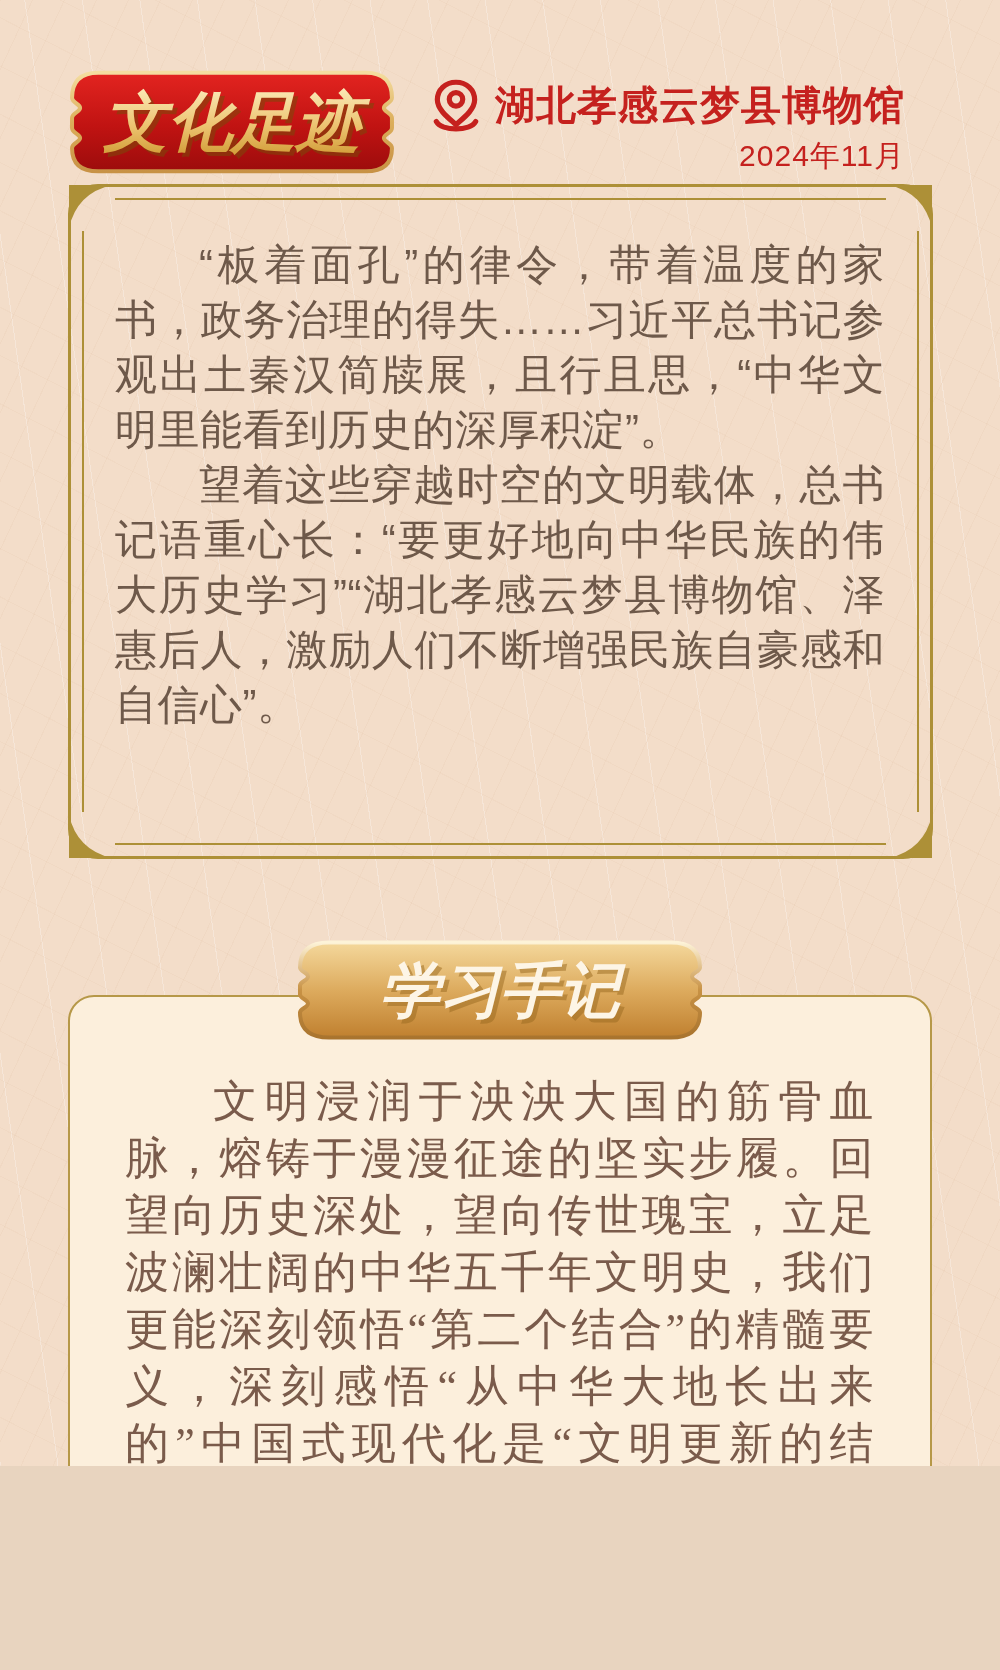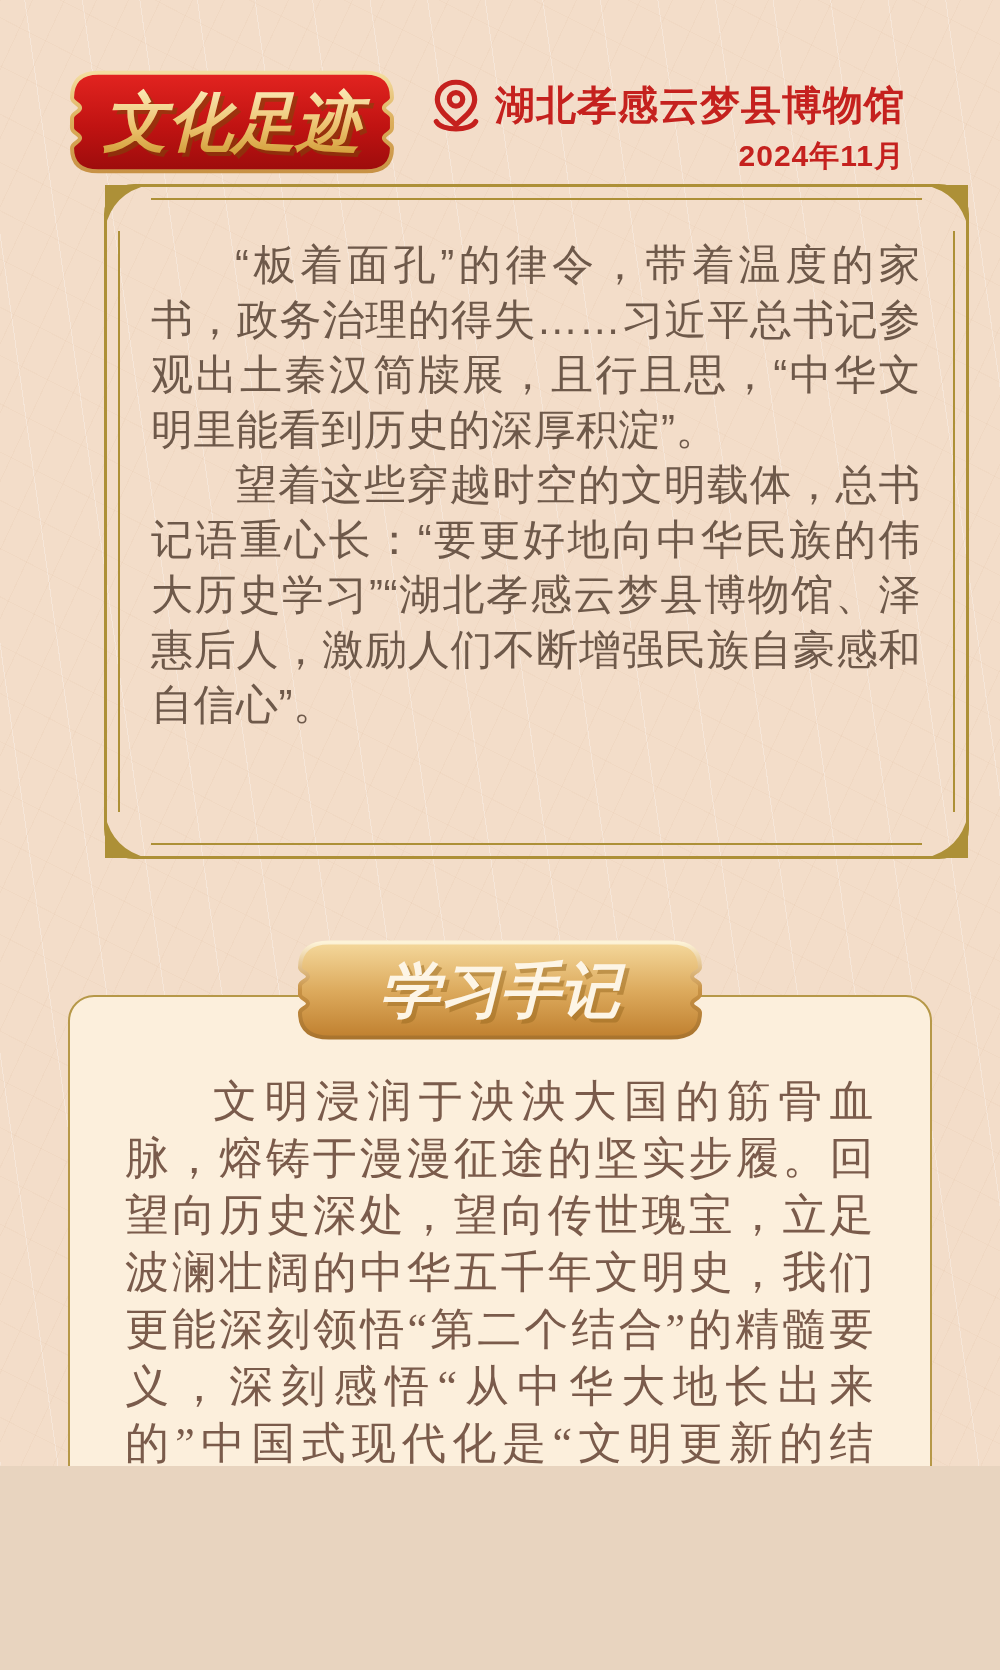--- a/index.html
+++ b/index.html
@@ -25,27 +25,27 @@
     position:absolute;right:95px;top:76px;
     display:flex;align-items:center;gap:10px;
   }
   .pin-svg{width:58px;height:58px;flex:0 0 auto;}
   .loc-title{
     font-size:40px;font-weight:700;color:#c5211e;
     letter-spacing:1px;white-space:nowrap;
   }
   .date-line{
     position:absolute;right:95px;top:136px;
-    font-size:30px;font-weight:700;color:#c5211e;letter-spacing:1px;
+    font-size:30px;font-weight:400;color:#c5211e;letter-spacing:1px;
   }
 
   
   .frame1{
     position:absolute;left:68px;top:184px;width:865px;height:675px;
-    border:3px solid #ad9037;border-radius:30px;box-sizing:border-box;margin-left:36px;
+    border:3px solid #ad9037;border-radius:30px;box-sizing:border-box;
   }
   .inner-line{position:absolute;background:#ad9037;}
   .il-top{left:44px;right:44px;top:11px;height:2px;}
   .il-bottom{left:44px;right:44px;bottom:11px;height:2px;}
   .il-left{top:44px;bottom:44px;left:11px;width:2px;}
   .il-right{top:44px;bottom:44px;right:11px;width:2px;}
   .wedge{position:absolute;width:46px;height:46px;}
   .w-tl{top:-3px;left:-3px;}
   .w-tr{top:-3px;right:-3px;transform:rotate(90deg);}
   .w-br{bottom:-3px;right:-3px;transform:rotate(180deg);}

